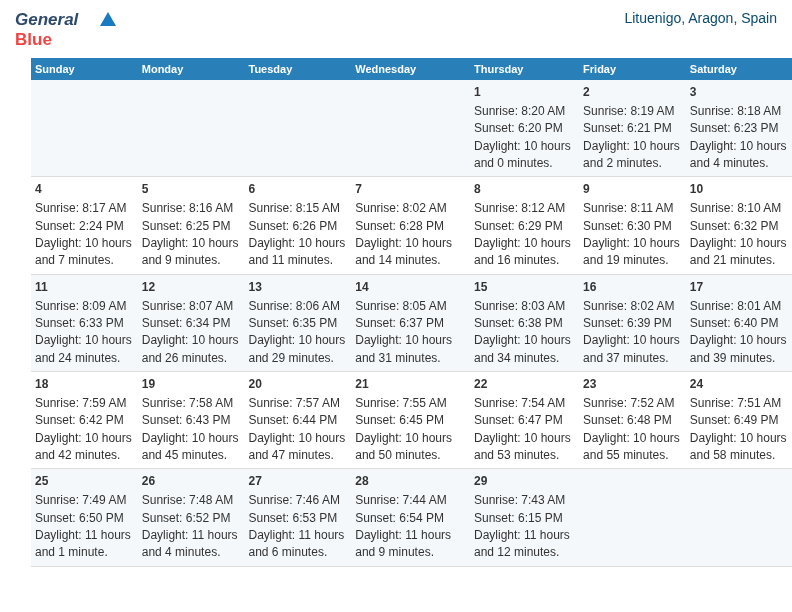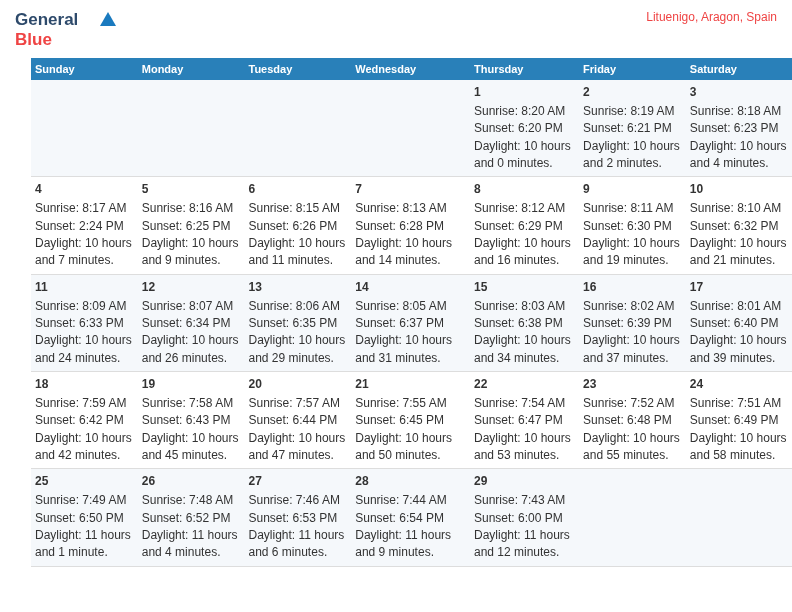--- a/index.html
+++ b/index.html
@@ -27,22 +27,22 @@
     }
     .title-area {
       text-align: right;
     }
     .main-title {
       font-size: 28px;
       font-weight: bold;
       color: #333;
     }
     .subtitle {
-      font-size: 12px;
-      color: #ef4444;
+      font-size: 14px;
+      color: #0c4a6e;
     }
     table {
       width: 100%;
       border-collapse: collapse;
       font-size: 10.5px;
       margin-left: 16px;
     }
     thead tr {
       background-color: #2980b9;
       color: #fff;
@@ -82,21 +82,21 @@
       line-height: 1.45;
     }
   </style>
 </head>
 <body>
 
 <div class="container">
   <div class="header-area">
     <div class="logo-wrapper">
       <div>
-        <div style="display:flex;align-items:flex-end;gap:20px;">
+        <div style="display:flex;align-items:flex-end;gap:20px;font-style:italic;">
           <span style="color:#2e4a6b;font-weight:bold;font-size:17px;">General</span>
           <svg width="20" height="20" viewBox="0 0 20 20">
             <polygon points="10,2 18,16 2,16" fill="#1a7abf"></polygon>
           </svg>
         </div>
         <div style="color:#ef4444;font-weight:bold;font-size:17px;">Blue</div>
       </div>
     </div>
     <div class="title-area">
       <div class="subtitle">Lituenigo, Aragon, Spain</div>
@@ -160,21 +160,21 @@
           </td>
           <td>
             <span class="day-num">6</span>
             <div class="cell-content">Sunrise: 8:15 AM
 Sunset: 6:26 PM
 Daylight: 10 hours
 and 11 minutes.</div>
           </td>
           <td>
             <span class="day-num">7</span>
-            <div class="cell-content">Sunrise: 8:13 AM
+            <div class="cell-content">Sunrise: 8:02 AM
 Sunset: 6:28 PM
 Daylight: 10 hours
 and 14 minutes.</div>
           </td>
           <td>
             <span class="day-num">8</span>
             <div class="cell-content">Sunrise: 8:12 AM
 Sunset: 6:29 PM
 Daylight: 10 hours
 and 16 minutes.</div>
@@ -321,21 +321,21 @@
           <td>
             <span class="day-num">28</span>
             <div class="cell-content">Sunrise: 7:44 AM
 Sunset: 6:54 PM
 Daylight: 11 hours
 and 9 minutes.</div>
           </td>
           <td>
             <span class="day-num">29</span>
             <div class="cell-content">Sunrise: 7:43 AM
-Sunset: 6:00 PM
+Sunset: 6:15 PM
 Daylight: 11 hours
 and 12 minutes.</div>
           </td>
           <td></td>
           <td></td>
         </tr>
       </tbody>
   </table>
 </div>
 

